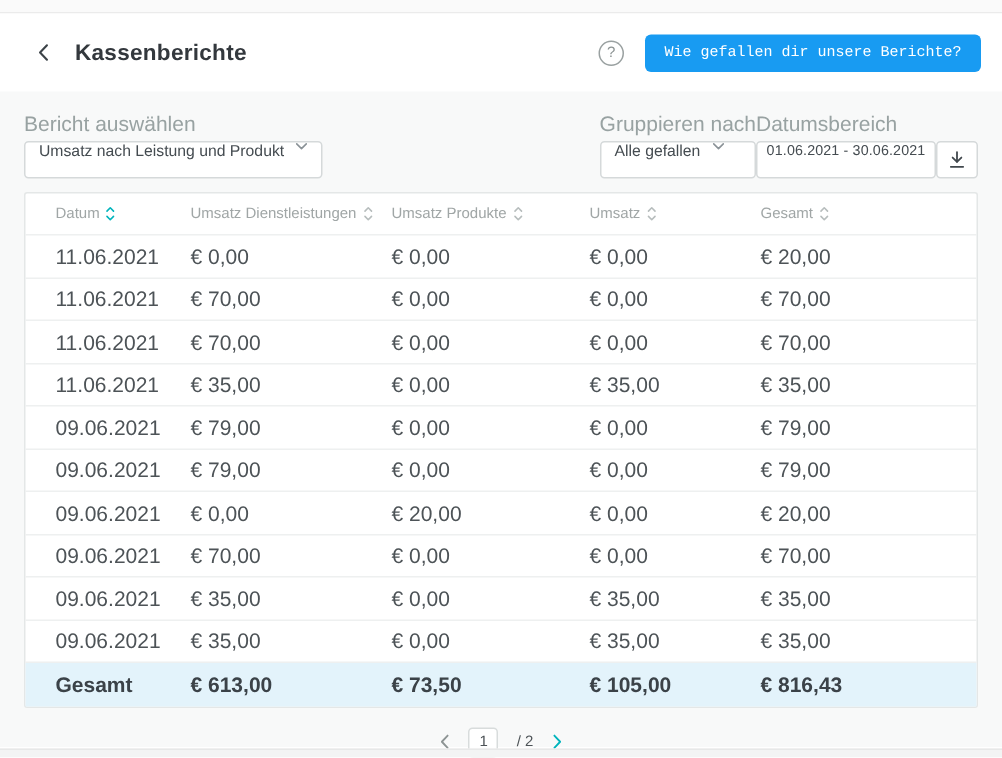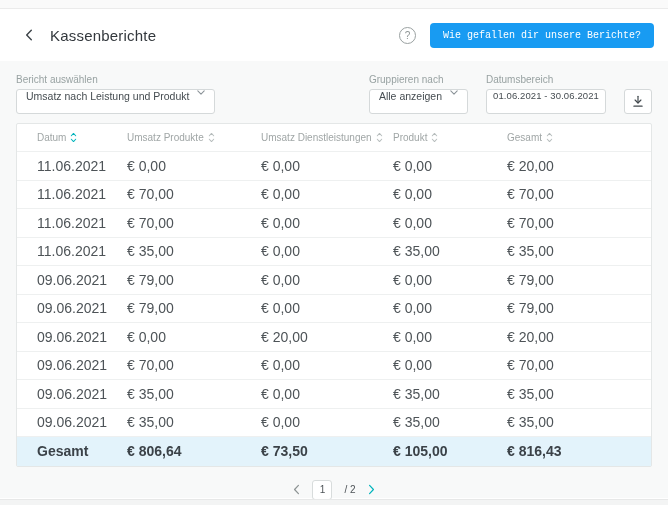--- a/index.html
+++ b/index.html
@@ -18,21 +18,21 @@
   .app-header {
     height:52px; background:#ffffff;
     display:flex; align-items:center;
     padding:0 14px;
   }
   .back-btn {
     width:18px; height:18px; display:flex; align-items:center; justify-content:center;
     cursor:pointer; margin-left:6px;
   }
   .page-title {
-    font-size:15px; font-weight:400; color:#33383d; margin-left:12px;
+    font-size:15px; font-weight:700; color:#33383d; margin-left:12px;
     letter-spacing:.2px;
   }
   .header-spacer { flex:1; }
   .help-btn {
     width:17px; height:17px; border-radius:50%;
     border:1px solid #9aa1a1; color:#8d9494;
     display:flex; align-items:center; justify-content:center;
     font-size:10px; margin-right:14px; cursor:pointer;
   }
   .feedback-btn {
@@ -41,29 +41,29 @@
   }
   
   .content {
     background:#f8f9f9; height:437px; padding:0 16px;
   }
   .filters {
     display:flex; justify-content:space-between; align-items:flex-end;
     padding-top:13px;
   }
   .filter-group { display:flex; flex-direction:column; gap:4px; }
-  .filter-label { font-size:10px; color:#98a2a2; }
+  .filter-label { font-size:14px; color:#98a2a2; }
   .select-box, .date-box {
     background:#ffffff; border:1px solid #d5d9da; border-radius:3px;
     height:25px; display:flex; align-items:flex-start; gap:8px;
     padding:0 9px; font-size:10.5px; color:#454c51; cursor:pointer;
     white-space:nowrap;
   }
   .select-box .chev { color:#8a9297; display:flex; }
-  .filters-right { display:flex; gap:18px; align-items:flex-end;margin-left:11px; }
+  .filters-right { display:flex; gap:0; align-items:flex-end;margin-left:11px; }
   .date-box { font-size:9.5px; letter-spacing:.1px; width:120px; justify-content:center; padding:0 4px; }
   .download-btn {
     width:28px; height:25px; background:#ffffff; border:1px solid #d5d9da;
     border-radius:3px; display:flex; align-items:center; justify-content:center;
     cursor:pointer; color:#41484d;
   }
   
   .table {
     margin-top:9px; background:#ffffff;
     border:1px solid #e4e7e7; border-radius:2px;
@@ -133,21 +133,21 @@
           <svg width="8" height="5" viewBox="0 0 10 6">
               <path d="M1 1 L5 5 L9 1" fill="none" stroke="currentColor" stroke-width="1.3" stroke-linecap="round" stroke-linejoin="round"></path>
             </svg>
         </span>
       </div>
     </div>
     <div class="filters-right">
       <div class="filter-group">
         <span class="filter-label">Gruppieren nach</span>
         <div class="select-box">
-          <span>Alle anzeigen</span>
+          <span>Alle gefallen</span>
           <span class="chev">
             <svg width="8" height="5" viewBox="0 0 10 6">
                 <path d="M1 1 L5 5 L9 1" fill="none" stroke="currentColor" stroke-width="1.3" stroke-linecap="round" stroke-linejoin="round"></path>
               </svg>
           </span>
         </div>
       </div>
       <div class="filter-group">
         <span class="filter-label">Datumsbereich</span>
         <div class="date-box">01.06.2021 - 30.06.2021</div>
@@ -167,39 +167,39 @@
       <div class="th sort-active">
         <span>Datum</span>
         <span class="sort-icon">
             <svg width="7" height="11" viewBox="0 0 8 12">
               <path d="M1.5 4 L4 1.4 L6.5 4" fill="none" stroke="currentColor" stroke-width="1.2" stroke-linecap="round" stroke-linejoin="round"></path>
               <path d="M1.5 8 L4 10.6 L6.5 8" fill="none" stroke="currentColor" stroke-width="1.2" stroke-linecap="round" stroke-linejoin="round"></path>
             </svg>
           </span>
       </div>
       <div class="th">
+        <span>Umsatz Dienstleistungen</span>
+        <span class="sort-icon">
+            <svg width="7" height="11" viewBox="0 0 8 12">
+              <path d="M1.5 4 L4 1.4 L6.5 4" fill="none" stroke="currentColor" stroke-width="1.2" stroke-linecap="round" stroke-linejoin="round"></path>
+              <path d="M1.5 8 L4 10.6 L6.5 8" fill="none" stroke="currentColor" stroke-width="1.2" stroke-linecap="round" stroke-linejoin="round"></path>
+            </svg>
+          </span>
+      </div>
+      <div class="th">
         <span>Umsatz Produkte</span>
         <span class="sort-icon">
             <svg width="7" height="11" viewBox="0 0 8 12">
               <path d="M1.5 4 L4 1.4 L6.5 4" fill="none" stroke="currentColor" stroke-width="1.2" stroke-linecap="round" stroke-linejoin="round"></path>
               <path d="M1.5 8 L4 10.6 L6.5 8" fill="none" stroke="currentColor" stroke-width="1.2" stroke-linecap="round" stroke-linejoin="round"></path>
             </svg>
           </span>
       </div>
       <div class="th">
-        <span>Umsatz Dienstleistungen</span>
-        <span class="sort-icon">
-            <svg width="7" height="11" viewBox="0 0 8 12">
-              <path d="M1.5 4 L4 1.4 L6.5 4" fill="none" stroke="currentColor" stroke-width="1.2" stroke-linecap="round" stroke-linejoin="round"></path>
-              <path d="M1.5 8 L4 10.6 L6.5 8" fill="none" stroke="currentColor" stroke-width="1.2" stroke-linecap="round" stroke-linejoin="round"></path>
-            </svg>
-          </span>
-      </div>
-      <div class="th">
-        <span>Produkt</span>
+        <span>Umsatz</span>
         <span class="sort-icon">
             <svg width="7" height="11" viewBox="0 0 8 12">
               <path d="M1.5 4 L4 1.4 L6.5 4" fill="none" stroke="currentColor" stroke-width="1.2" stroke-linecap="round" stroke-linejoin="round"></path>
               <path d="M1.5 8 L4 10.6 L6.5 8" fill="none" stroke="currentColor" stroke-width="1.2" stroke-linecap="round" stroke-linejoin="round"></path>
             </svg>
           </span>
       </div>
       <div class="th">
         <span>Gesamt</span>
         <span class="sort-icon">
@@ -279,21 +279,21 @@
           <div class="td">09.06.2021</div>
           <div class="td">€ 35,00</div>
           <div class="td">€ 0,00</div>
           <div class="td">€ 35,00</div>
           <div class="td">€ 35,00</div>
         </div>
       </div>
 
     <div class="total-row">
       <div class="td">Gesamt</div>
-      <div class="td">€ 806,64</div>
+      <div class="td">€ 613,00</div>
       <div class="td">€ 73,50</div>
       <div class="td">€ 105,00</div>
       <div class="td">€ 816,43</div>
     </div>
   </div>
 
   <div class="pagination">
     <span class="pg-arrow pg-prev">
       <svg width="7" height="11" viewBox="0 0 8 12">
           <path d="M6.2 1.3 L1.8 6 L6.2 10.7" fill="none" stroke="currentColor" stroke-width="1.4" stroke-linecap="round" stroke-linejoin="round"></path>

